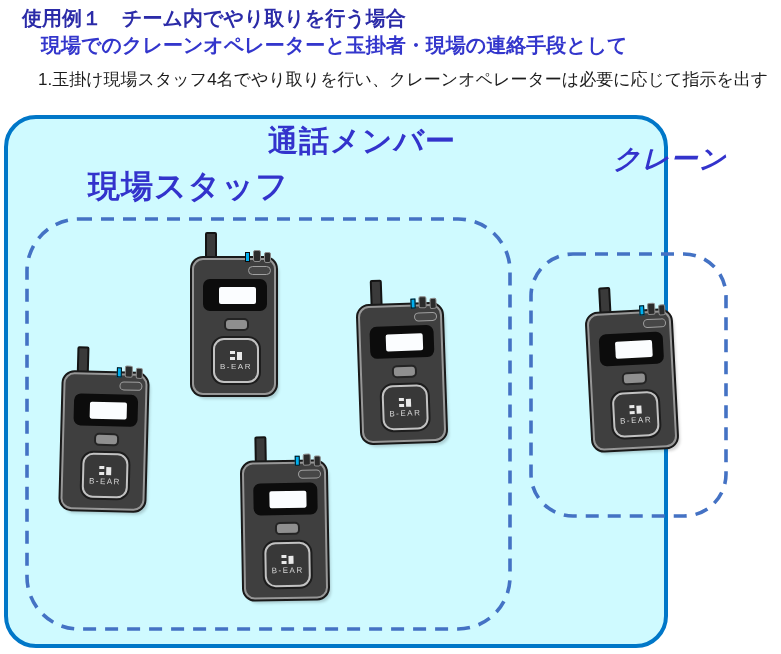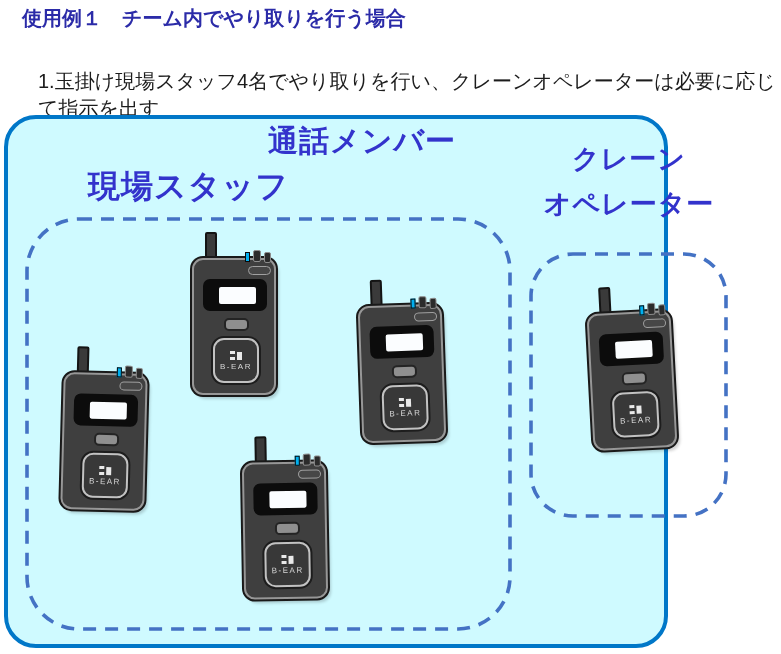--- a/index.html
+++ b/index.html
@@ -10,29 +10,29 @@
     --led:#00B0F0;
   }
   *{box-sizing:border-box;margin:0;padding:0;}
   html,body{width:781px;height:654px;background:#ffffff;overflow:hidden;
     font-family:"Liberation Sans","DejaVu Sans",sans-serif;}
   .page{position:relative;width:781px;height:654px;}
 
   
   .hdr-title{position:absolute;left:22px;top:5px;font-size:20px;font-weight:bold;color:#2B2BA8;text-align:right;}
   .hdr-subtitle{position:absolute;left:41px;top:32px;font-size:20px;font-weight:bold;color:#3336CC;}
-  .hdr-note{position:absolute;left:38px;top:68px;font-size:20px;color:#1c1c1c;}
+  .hdr-note{position:absolute;left:38px;top:68px;font-size:17px;color:#1c1c1c;}
 
   
   .panel{position:absolute;left:4px;top:115px;width:664px;height:533px;
     background:var(--outer-fill);border:4px solid var(--outer-border);border-radius:32px;}
   .panel-title{position:absolute;left:260px;top:2px;font-size:30px;font-weight:bold;color:var(--label);letter-spacing:1px;}
   .group1-label{position:absolute;left:80px;top:46px;font-size:32px;font-weight:bold;color:var(--label);letter-spacing:1px;}
-  .group2-label{position:absolute;left:523px;top:18px;width:196px;text-align:center;
-    font-size:27px;font-weight:bold;color:var(--label);line-height:45px;letter-spacing:1px;}
+  .group2-label{position:absolute;left:523px;top:18px;width:196px;text-align:right;
+    font-size:27px;font-weight:bold;color:var(--label);line-height:45px;letter-spacing:1px;font-style:italic;}
   .boundaries{position:absolute;left:0;top:0;width:731px;height:525px;}
 
   
   .devices-layer{position:absolute;left:0;top:0;width:781px;height:654px;pointer-events:none;text-align:right;}
   .device{position:absolute;width:84px;height:137px;}
   .antenna{position:absolute;left:13px;top:-26px;width:12px;height:34px;
     background:#3a3a3a;border:2px solid #141414;border-radius:2px 2px 0 0;}
   .dev-body{position:absolute;left:0;top:0;width:84px;height:137px;background:#3f3f3f;
     border:2px solid #979797;border-radius:11px;
     box-shadow:0 0 0 2px #191919, 3px 4px 3px rgba(0,0,0,0.18);}
@@ -50,28 +50,28 @@
   .glyph::before{content:"";position:absolute;left:0;top:0;width:5px;height:3px;background:#e9e9e9;box-shadow:0 6px 0 0 #e9e9e9;}
   .glyph::after{content:"";position:absolute;right:0;top:1px;width:5px;height:8px;background:#e9e9e9;}
   .brand{font-size:8px;color:#d6d6d6;letter-spacing:1.5px;white-space:nowrap;}
 </style>
 </head>
 <body>
 
 <div class="page">
 
   <div class="hdr-title">使用例１　チーム内でやり取りを行う場合</div>
+  <div class="hdr-subtitle">現場でのクレーンオペレーターと玉掛者・現場の連絡手段として</div>
   <div class="hdr-note">1.玉掛け現場スタッフ4名でやり取りを行い、クレーンオペレーターは必要に応じて指示を出す</div>
 
   <div class="panel">
     <div class="panel-title">通話メンバー</div>
     <div class="group1-label">現場スタッフ</div>
     <div class="group2-label">
       <span>クレーン</span><br>
-      <span>オペレーター</span>
     </div>
     <svg class="boundaries" viewBox="0 0 731 525">
       <rect x="19" y="100" width="483" height="410" rx="52" ry="52" fill="none" stroke="#4472C4" stroke-width="3.6" stroke-dasharray="13 9"></rect>
       <rect x="523" y="135" width="195" height="262" rx="42" ry="42" fill="none" stroke="#4472C4" stroke-width="3.6" stroke-dasharray="13 9"></rect>
     </svg>
   </div>
 
   <div class="devices-layer">
       <div class="device" style="left: 192px; top: 258px; transform: rotate(0deg);">
     <div class="antenna"></div>

